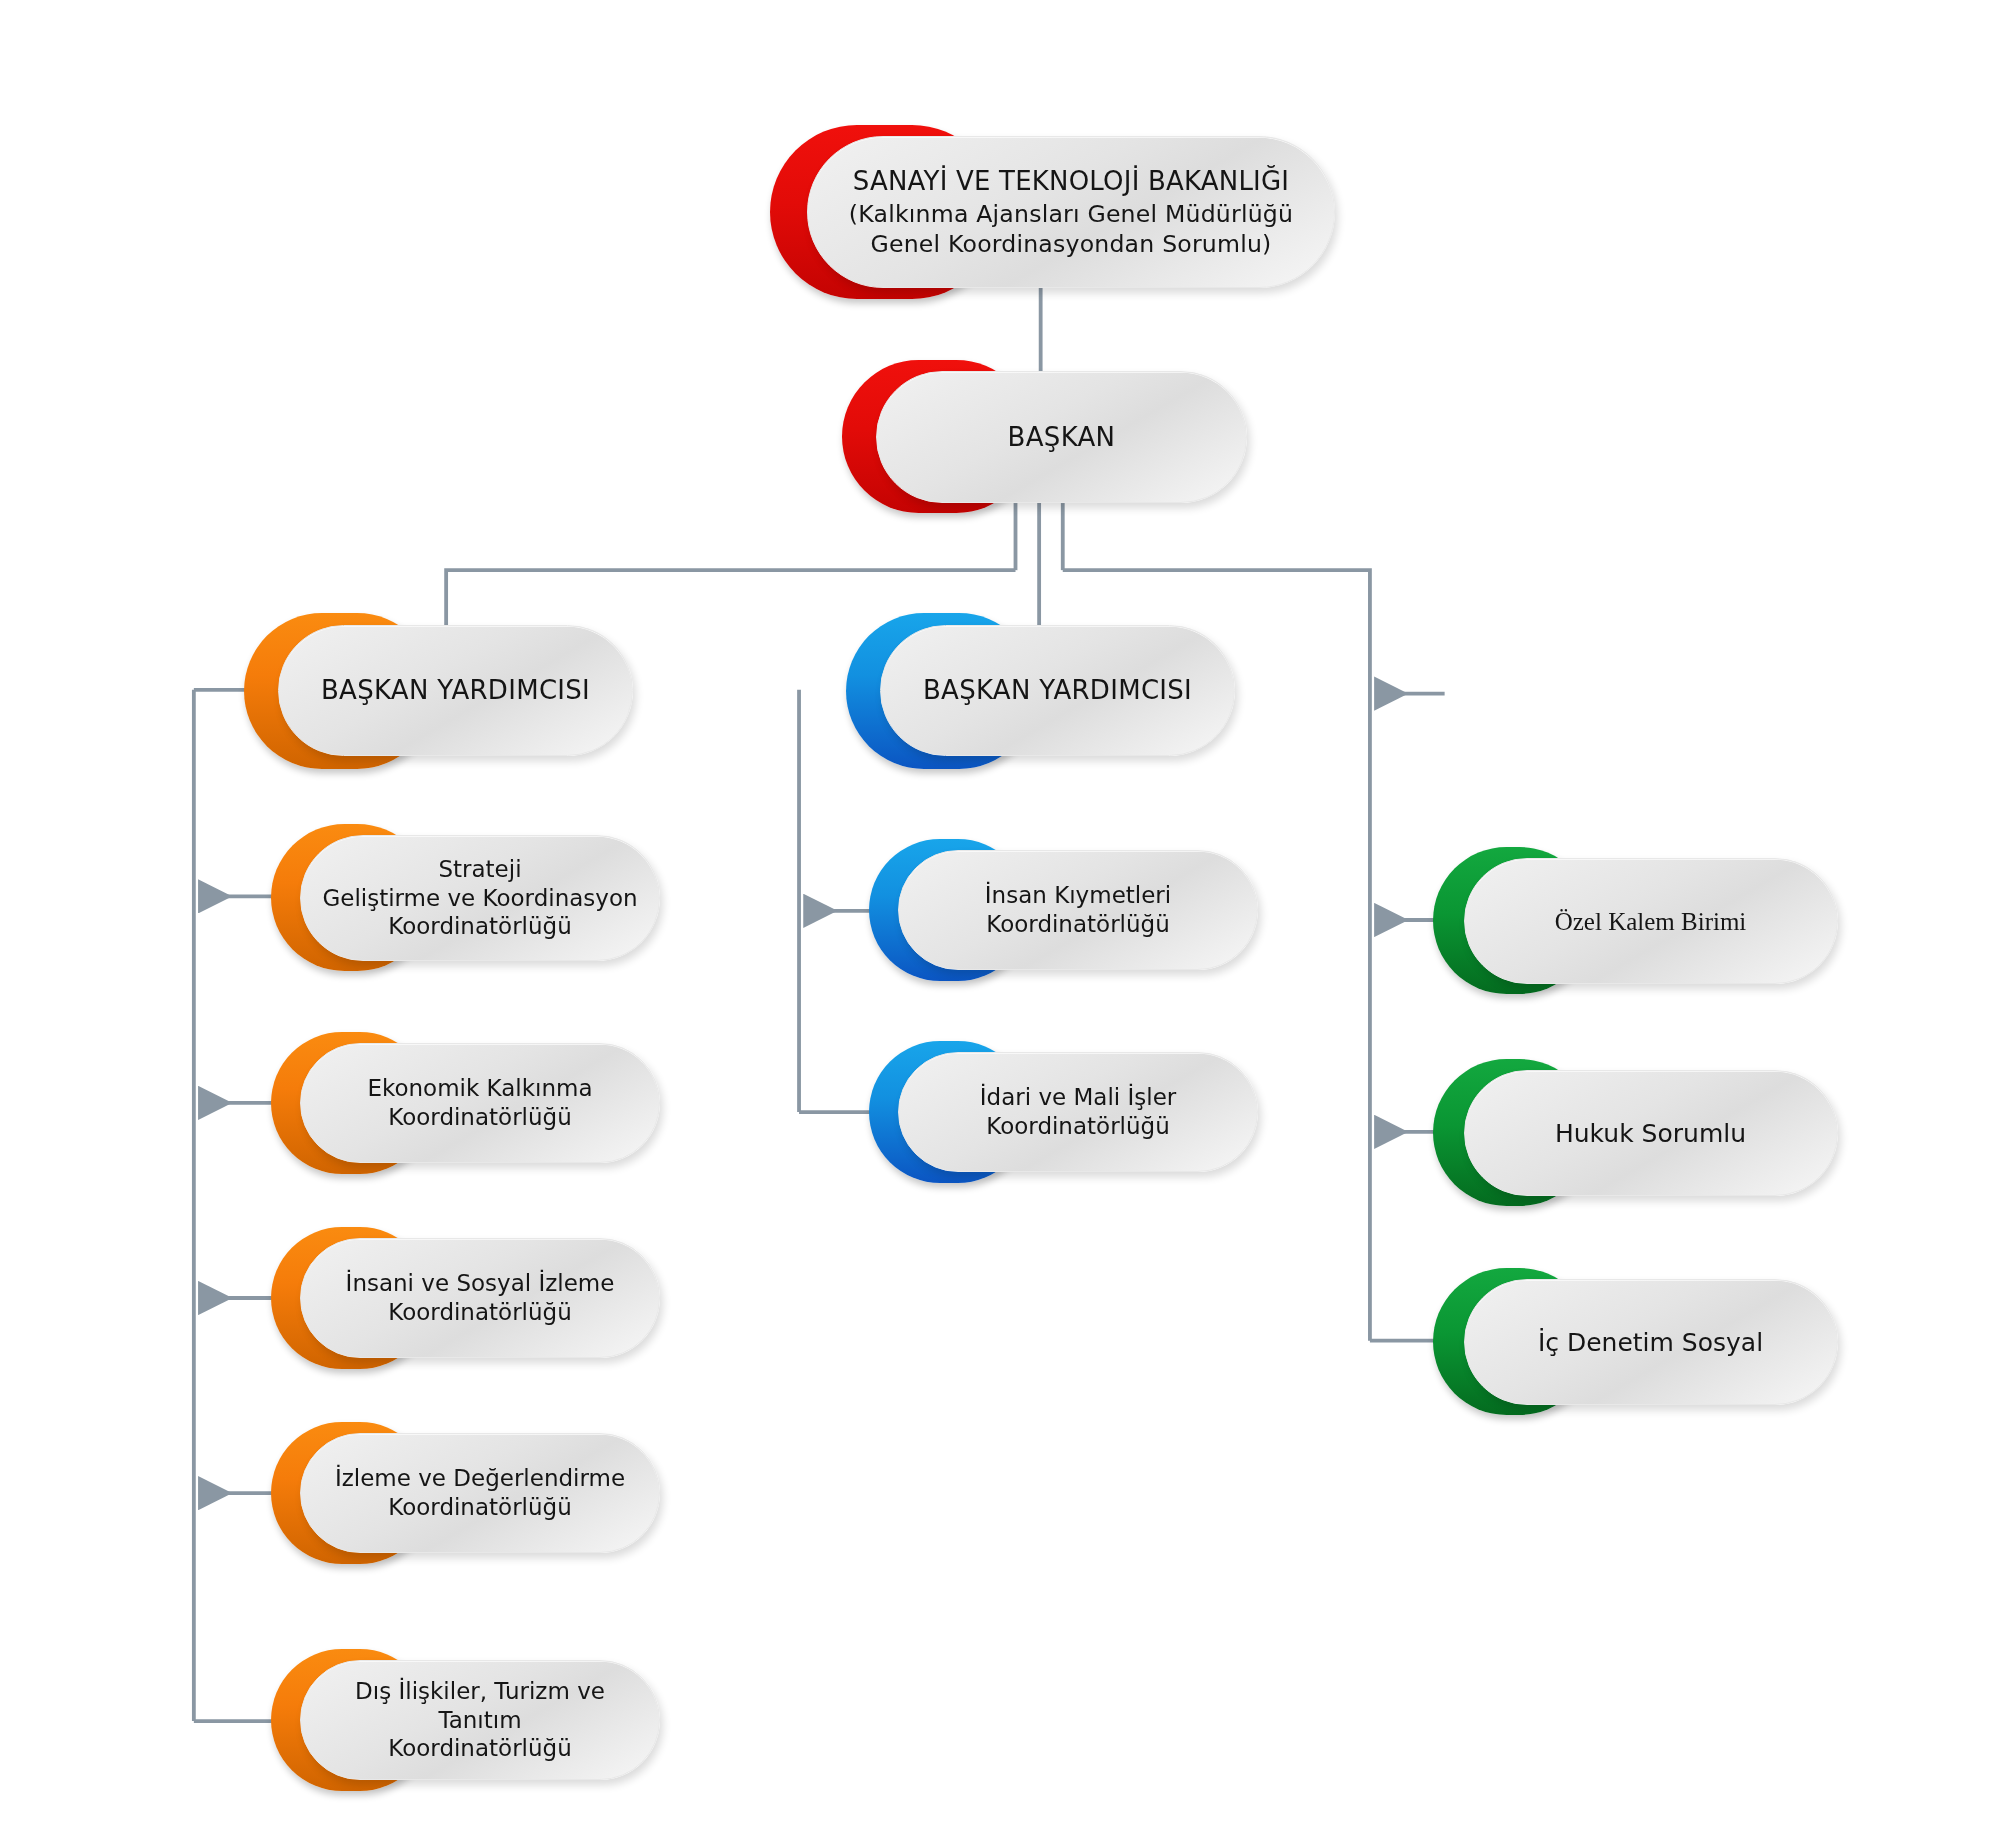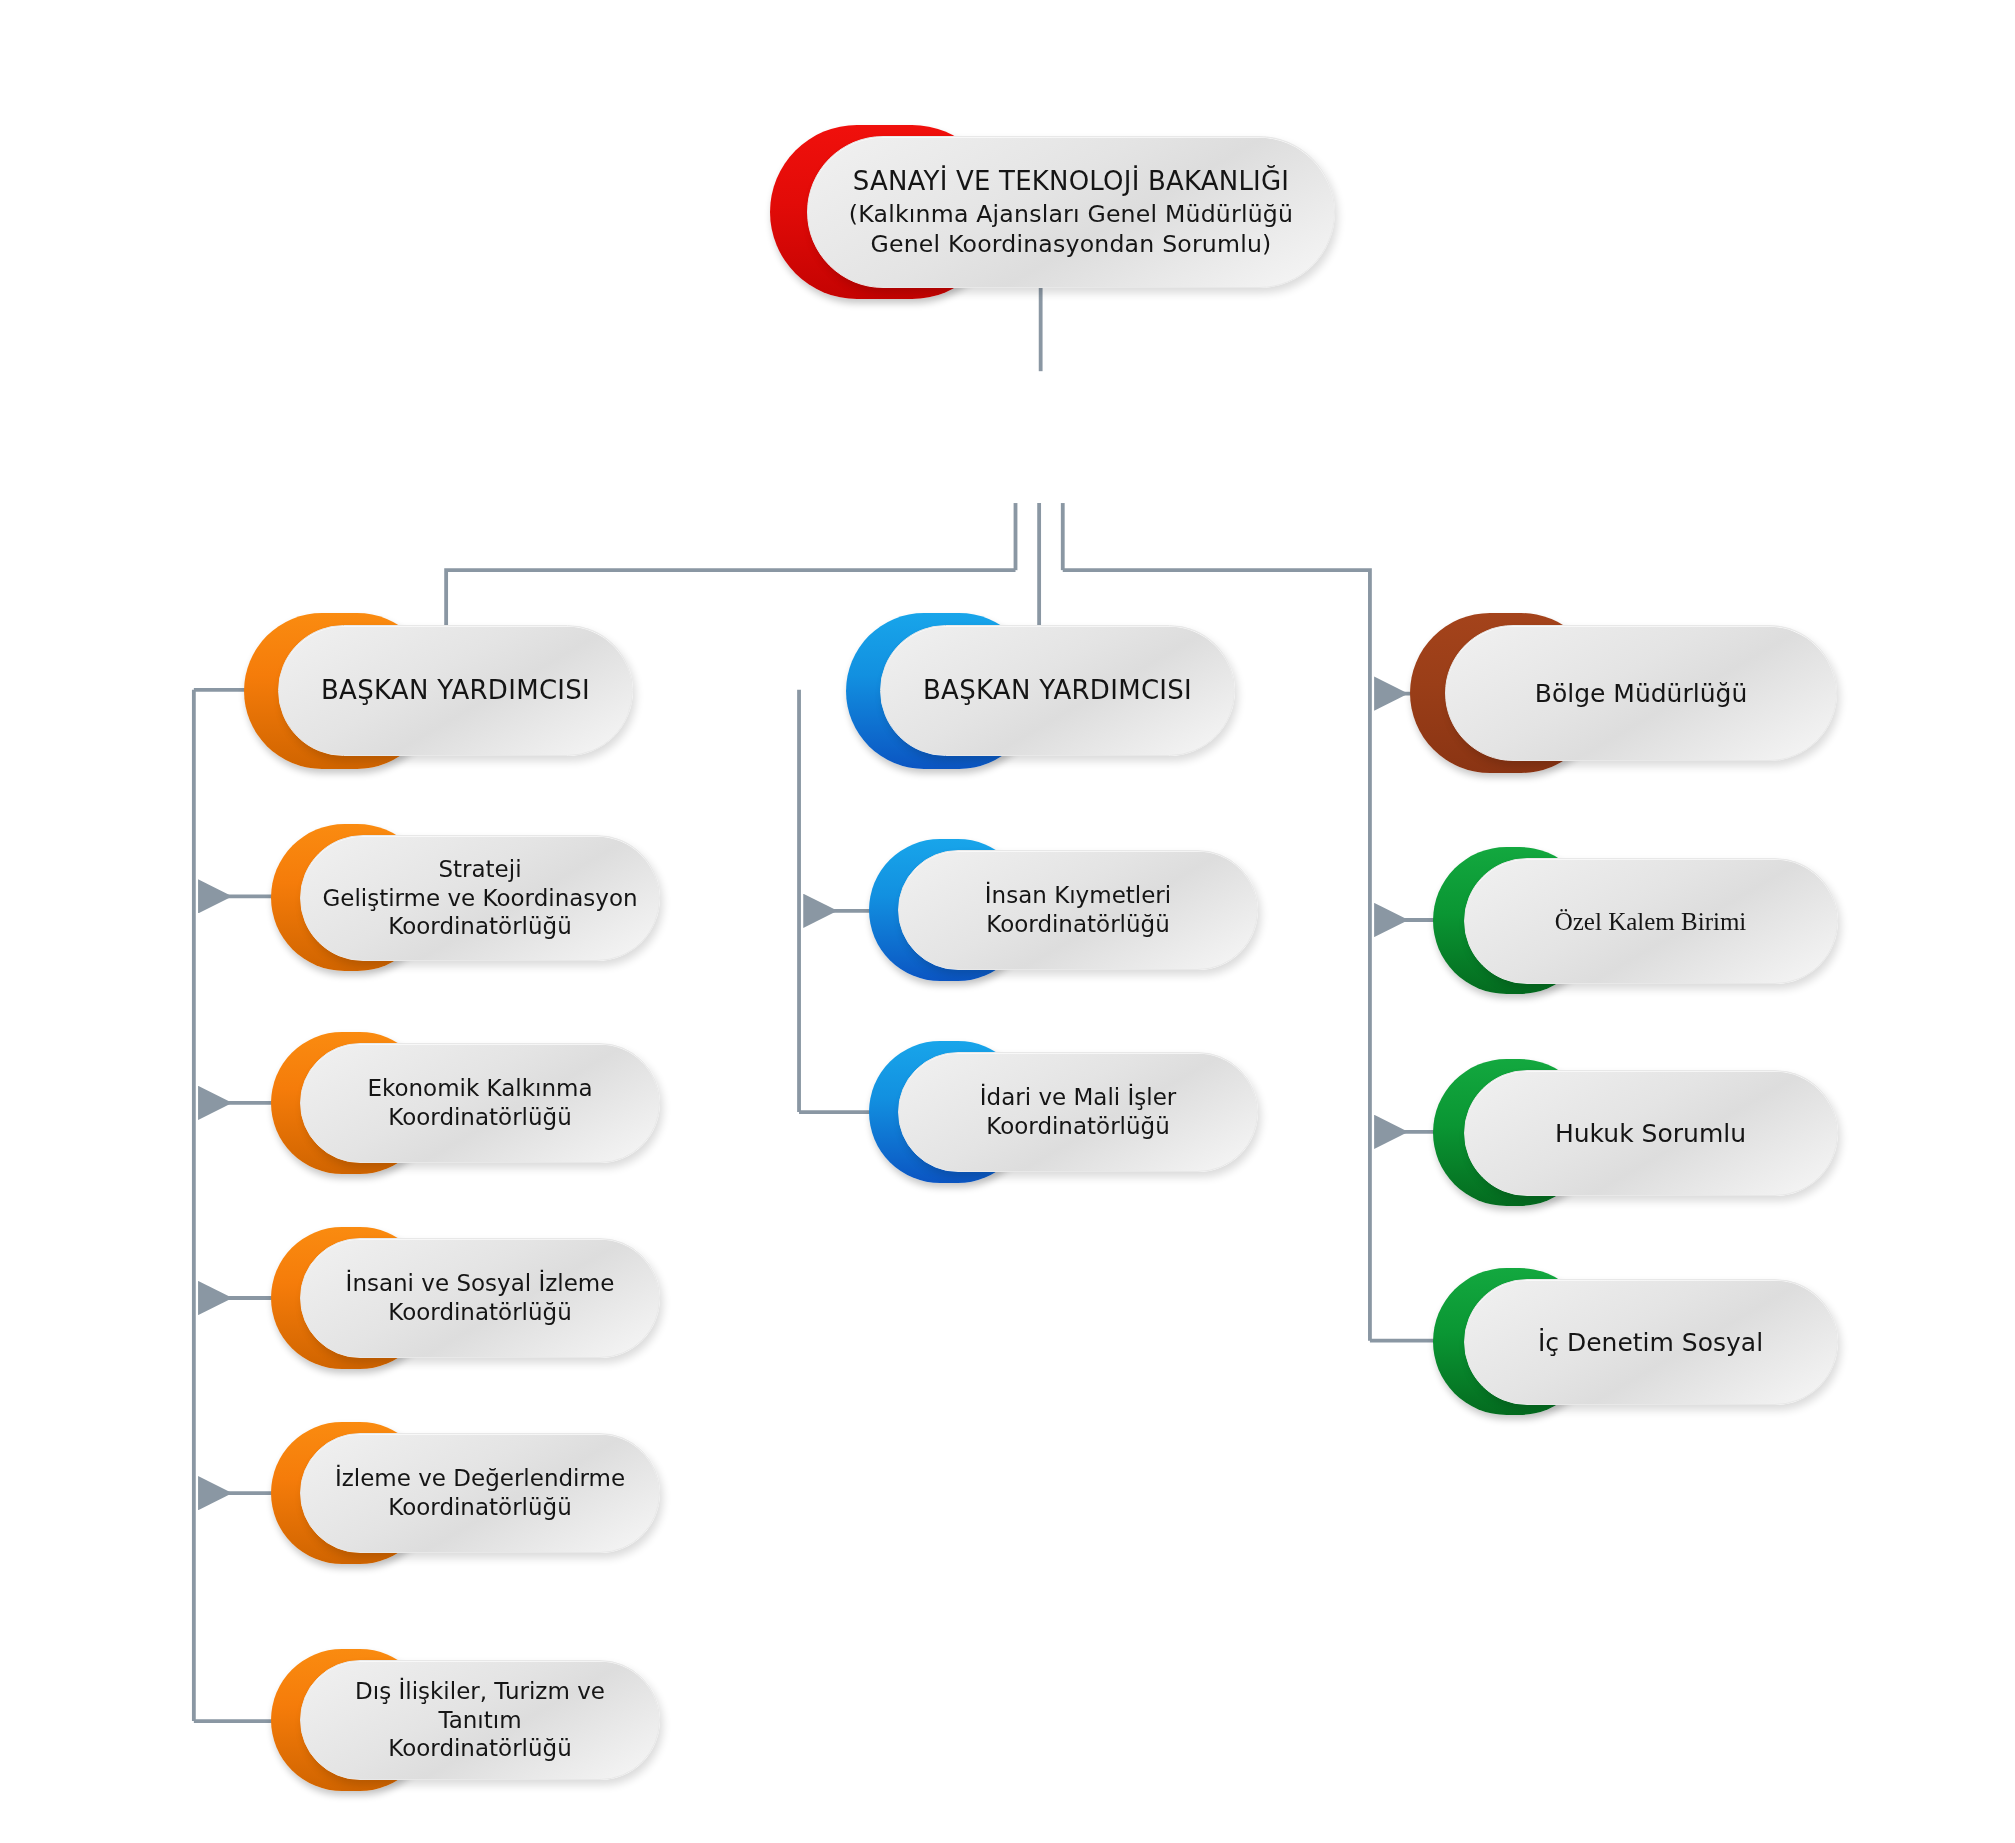--- a/index.html
+++ b/index.html
@@ -142,44 +142,44 @@
 
     <div class="node t-root" style="left:770px; top:136px; width:564px; height:152px;">
       <div class="arc" style="left:0; top:-10.7px; width:229px; height:174px;
                   background:linear-gradient(180deg,#f0100c 0%,#e20b08 45%,#c40302 100%);"></div>
       <div class="pill" style="left:37px; top:0; width:528px; height:152px;">
         <div class="label"><span class="l1">SANAYİ VE TEKNOLOJİ BAKANLIĞI</span><span>(Kalkınma Ajansları Genel Müdürlüğü</span>
 <span>Genel Koordinasyondan Sorumlu)</span></div>
       </div>
     </div>
 
+    <div class="node t-caps" style="left:842px; top:371px; width:404px; height:132px;">
+      <div class="arc" style="left:0; top:-10.7px; width:191px; height:153px;
+                  background:linear-gradient(180deg,#f0100c 0%,#e20b08 45%,#c40302 100%);"></div>
+      <div class="pill" style="left:34px; top:0; width:371px; height:132px;">
+        <div class="label">BAŞKAN</div>
+      </div>
+    </div>
 
     <div class="node t-caps" style="left:244px; top:625px; width:389px; height:131px;">
       <div class="arc" style="left:0; top:-12.2px; width:191px; height:156px;
                   background:linear-gradient(180deg,#fa8b10 0%,#f57c0a 40%,#d06400 100%);"></div>
       <div class="pill" style="left:34px; top:0; width:355px; height:131px;">
         <div class="label">BAŞKAN YARDIMCISI</div>
       </div>
     </div>
 
     <div class="node t-caps" style="left:846px; top:625px; width:389px; height:131px;">
       <div class="arc" style="left:0; top:-12.2px; width:191px; height:156px;
                   background:linear-gradient(180deg,#18a5ea 0%,#1290e0 40%,#0b55c2 100%);"></div>
       <div class="pill" style="left:34px; top:0; width:355px; height:131px;">
         <div class="label">BAŞKAN YARDIMCISI</div>
       </div>
     </div>
 
-    <div class="node t-big" style="left:1410px; top:625px; width:427px; height:136px;">
-      <div class="arc" style="left:0; top:-12.2px; width:191px; height:160px;
-                  background:linear-gradient(180deg,#a4431b 0%,#9a3e18 45%,#8a3413 100%);"></div>
-      <div class="pill" style="left:35px; top:0; width:392px; height:136px;">
-        <div class="label">Bölge Müdürlüğü</div>
-      </div>
-    </div>
 
     <div class="node t-sub" style="left:271px; top:835px; width:389px; height:126px;">
       <div class="arc" style="left:0; top:-10.7px; width:160px; height:147px;
                   background:linear-gradient(180deg,#fa8b10 0%,#f57c0a 40%,#d06400 100%);"></div>
       <div class="pill" style="left:29px; top:0; width:360px; height:126px;">
         <div class="label">Strateji
 Geliştirme ve Koordinasyon
 Koordinatörlüğü</div>
       </div>
     </div>

